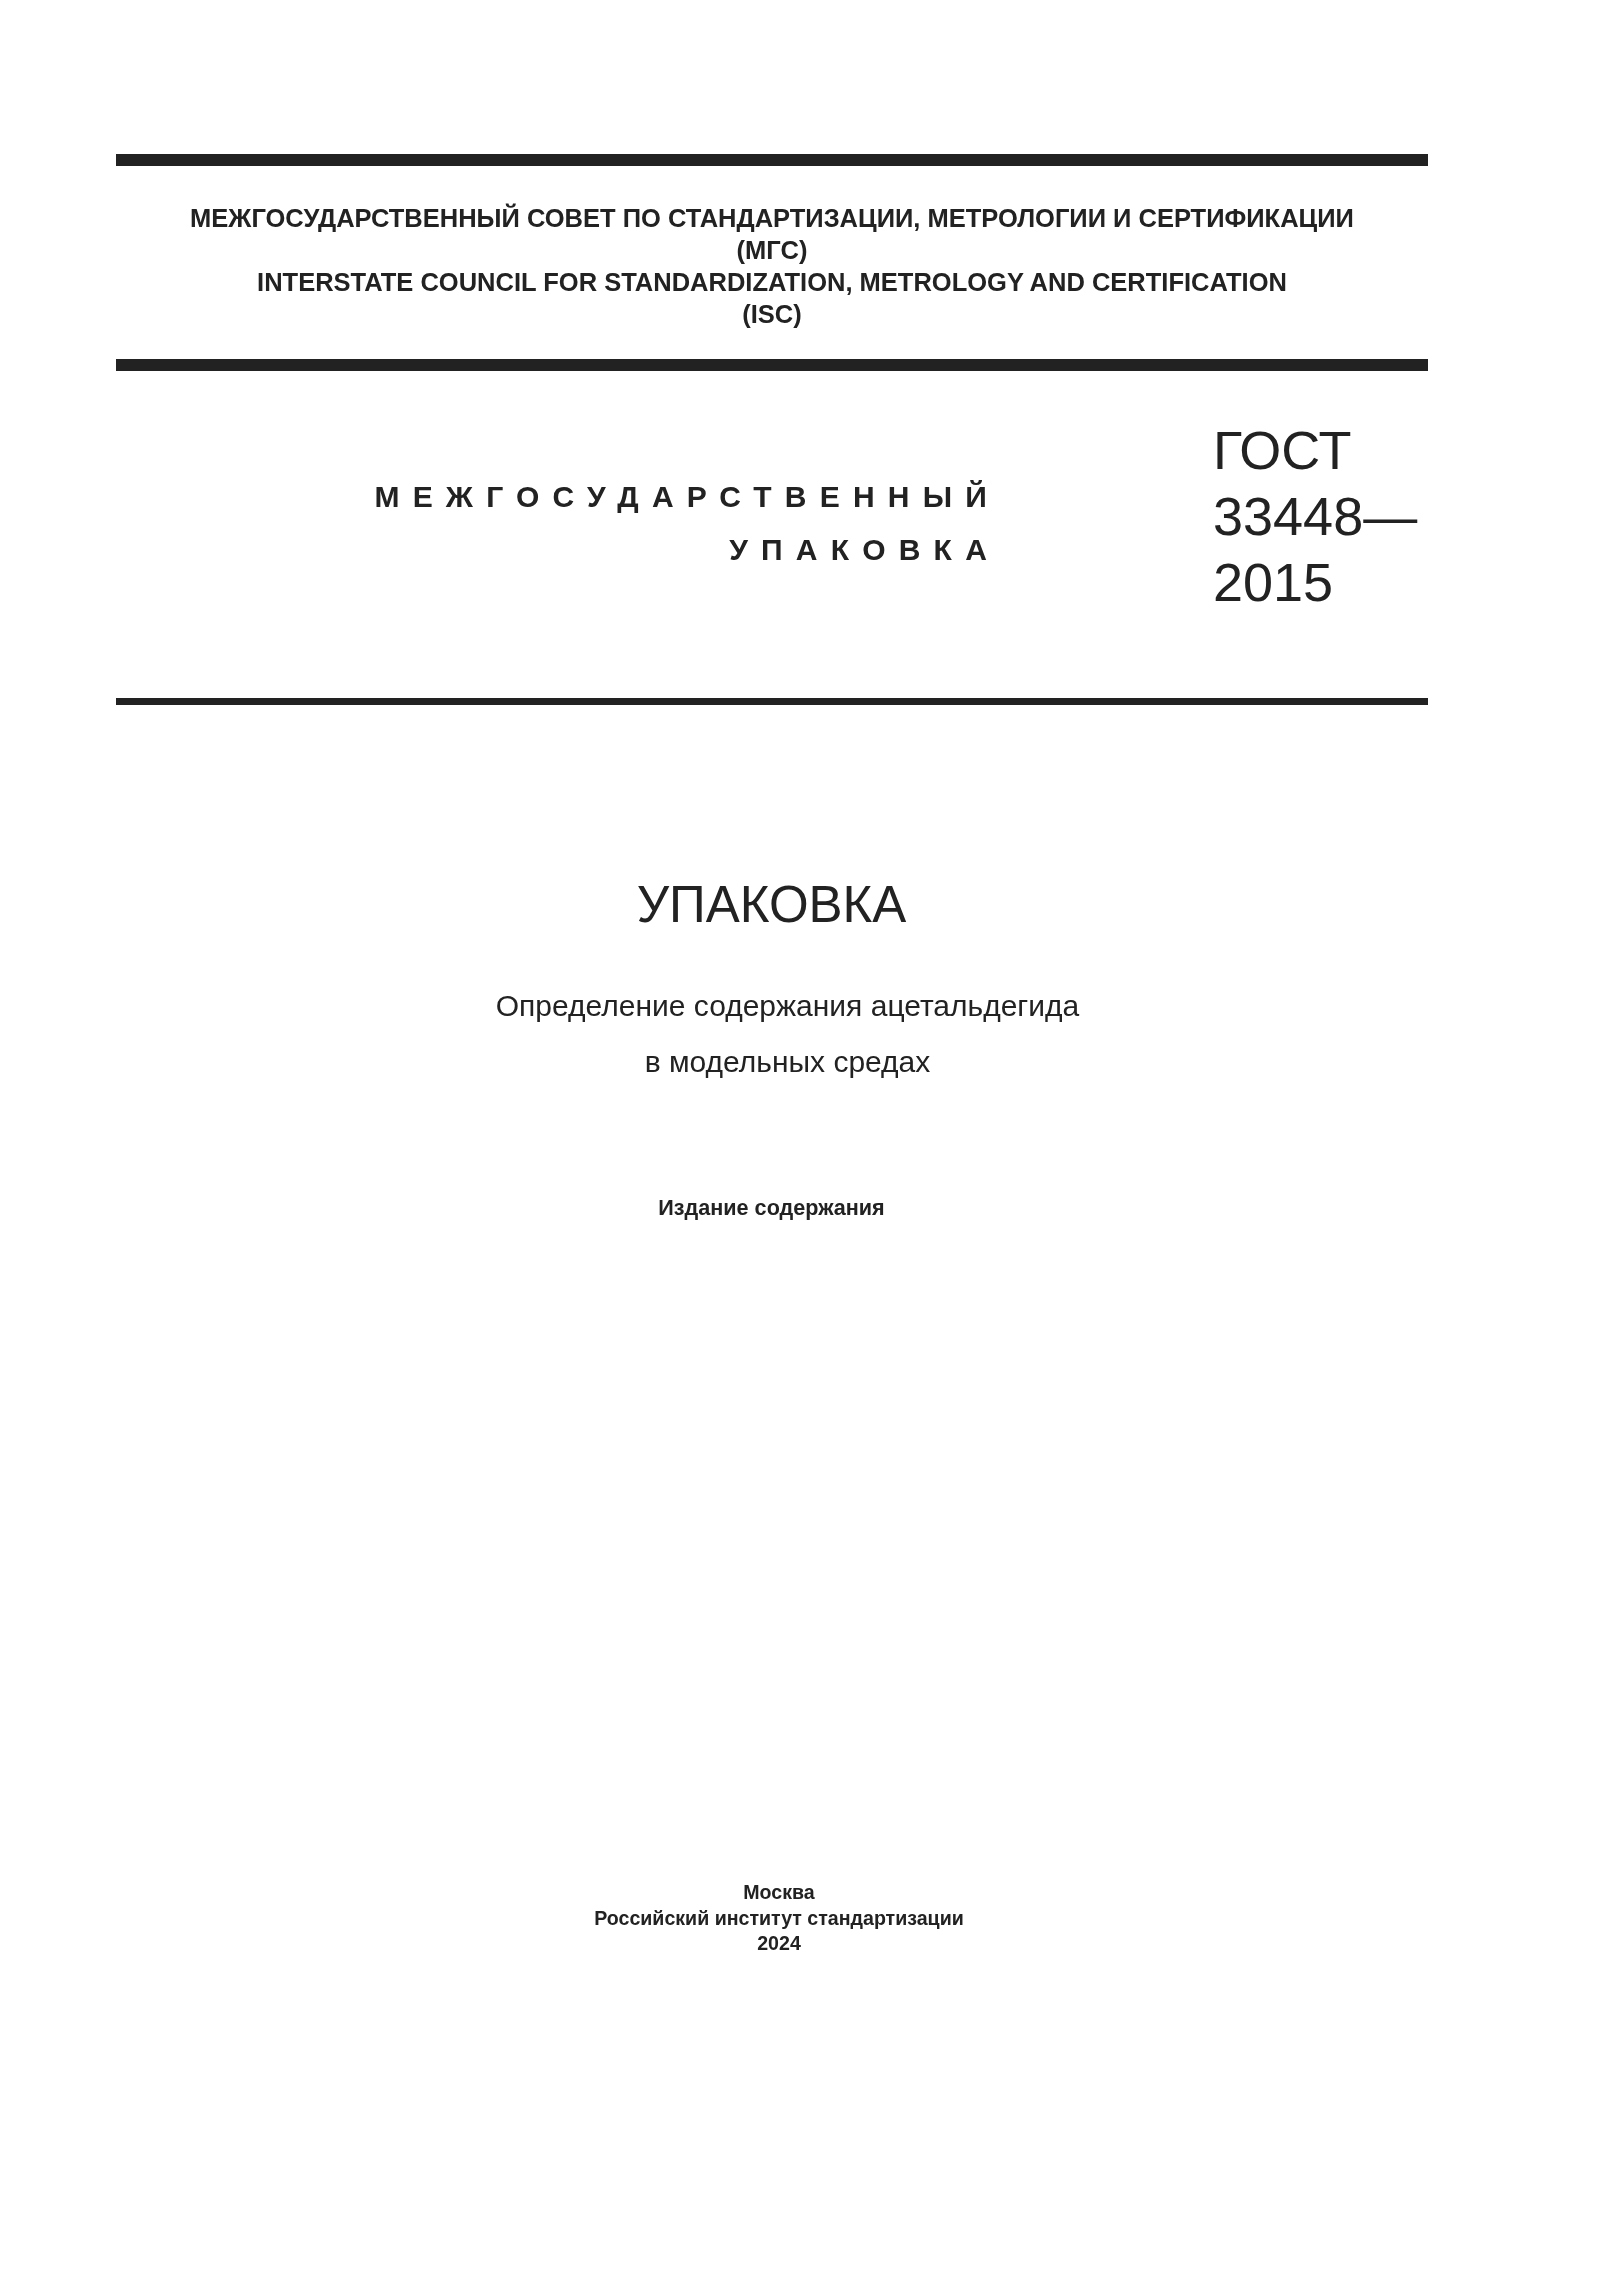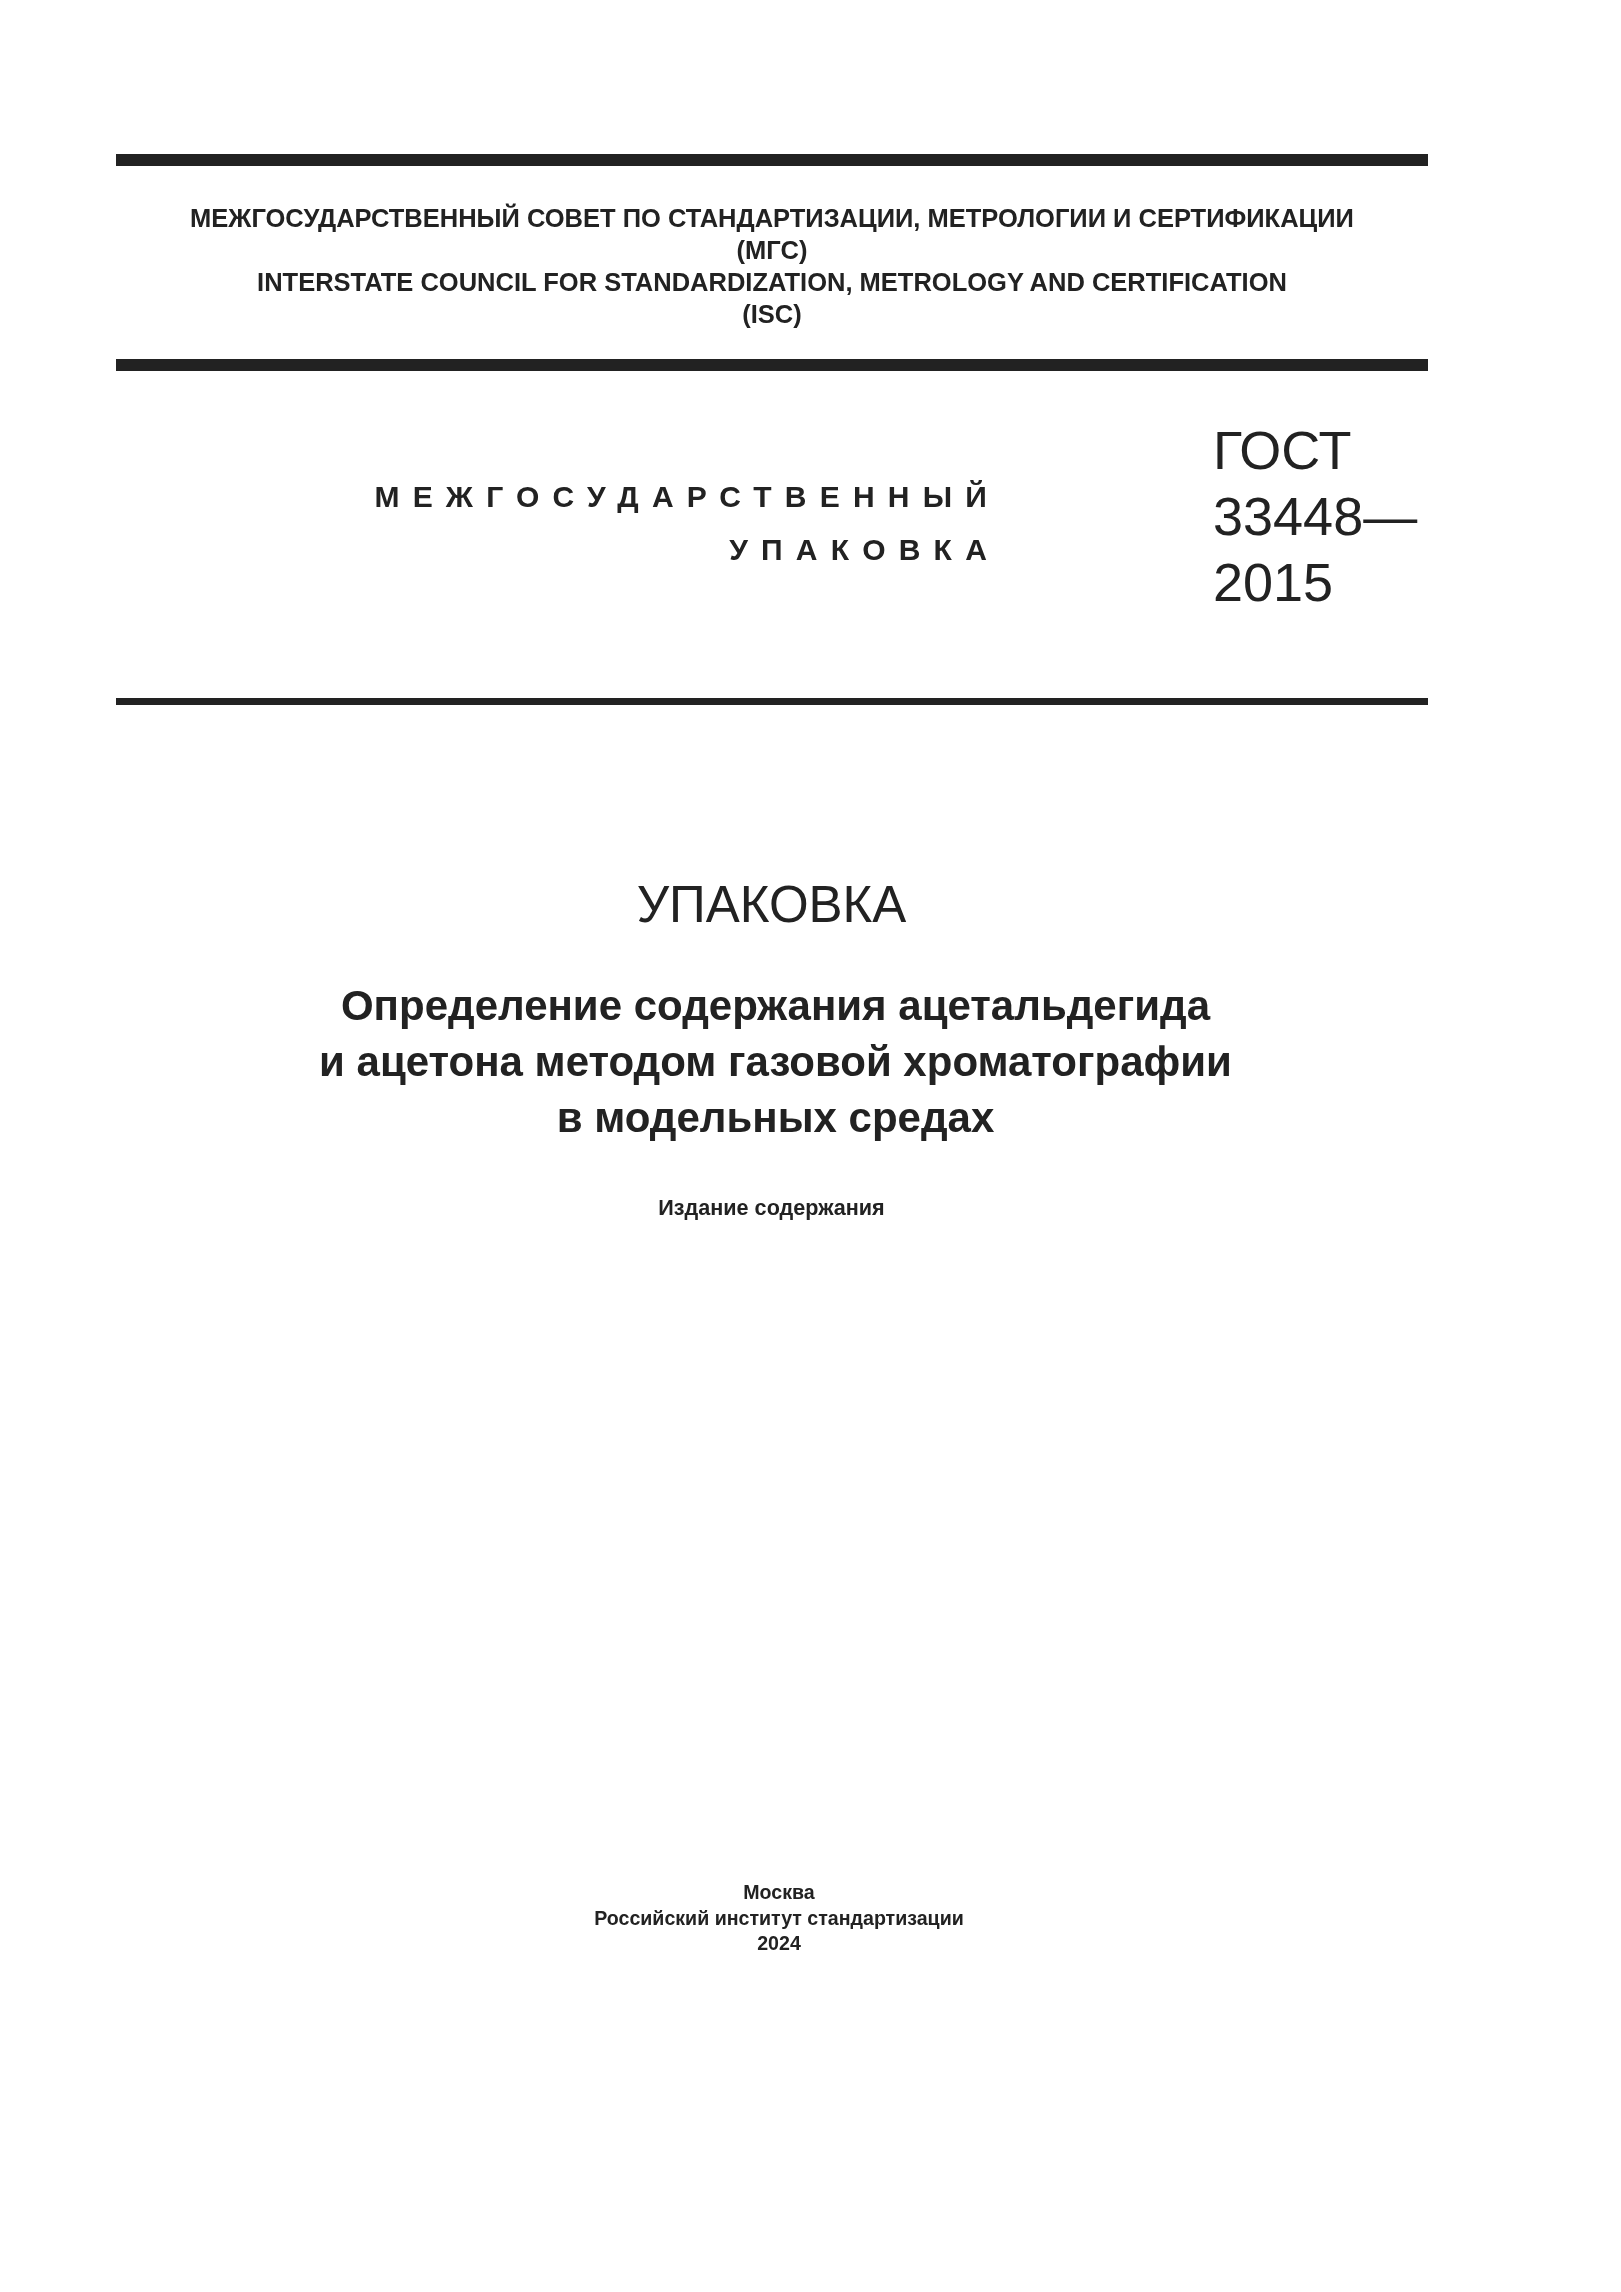--- a/index.html
+++ b/index.html
@@ -67,26 +67,26 @@
       top: 875px;
       text-align: center;
       font-weight: normal;
       font-size: 51px;
       line-height: 59px;
       white-space: nowrap;
     }
 
     .subtitle {
       position: absolute;
-      left: 4px;
+      left: 16px;
       width: 1543px;
       top: 978px;
       text-align: center;
-      font-weight: bold;
-      font-size: 42px;
+      font-weight: normal;
+      font-size: 30px;
       line-height: 56px;
     }
     .subtitle div { white-space: nowrap; }
 
     .edition {
       position: absolute;
       left: 0;
       width: 1543px;
       top: 1194px;
       text-align: center;
@@ -132,21 +132,20 @@
   <div>33448—</div>
   <div>2015</div>
 </div>
 
 <div class="rule rule-3"></div>
 
 <div class="title">УПАКОВКА</div>
 
 <div class="subtitle">
   <div>Определение содержания ацетальдегида</div>
-  <div>и ацетона методом газовой хроматографии</div>
   <div>в модельных средах</div>
 </div>
 
 <div class="edition">Издание содержания</div>
 
 <div class="imprint">
   <div>Москва</div>
   <div>Российский институт стандартизации</div>
   <div>2024</div>
 </div>

